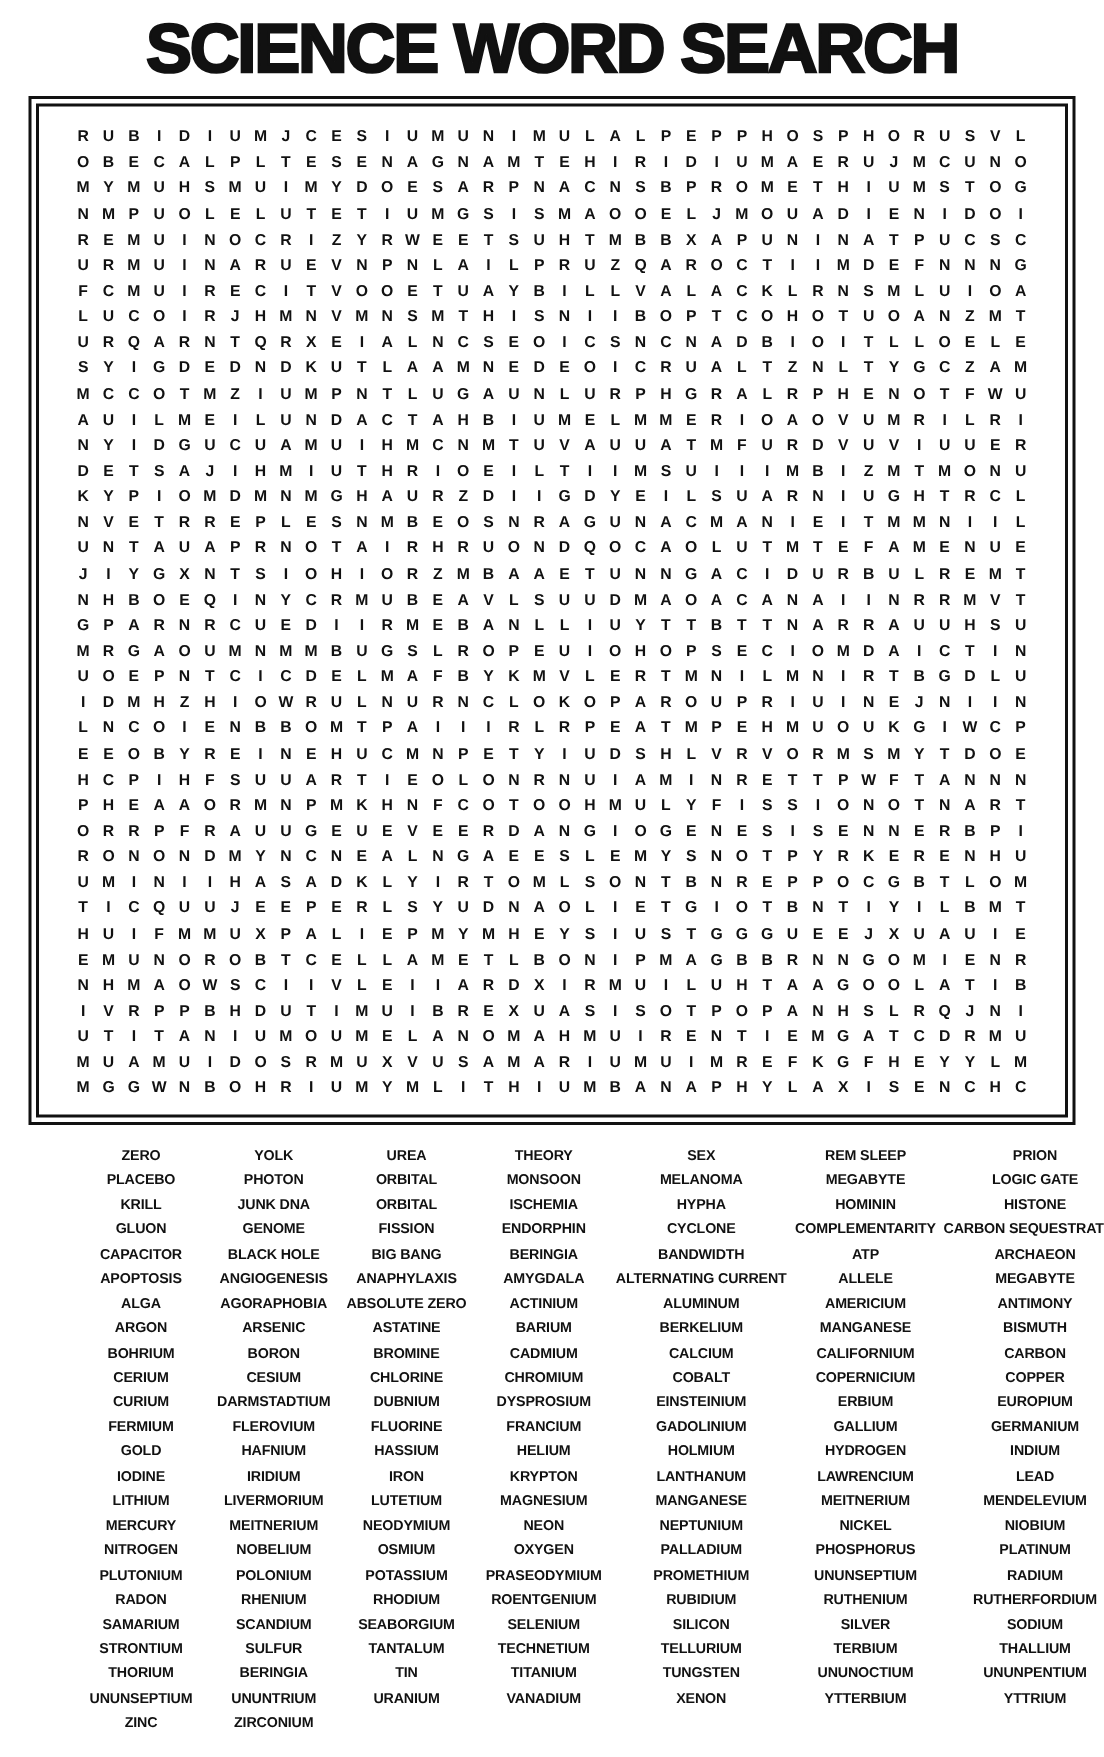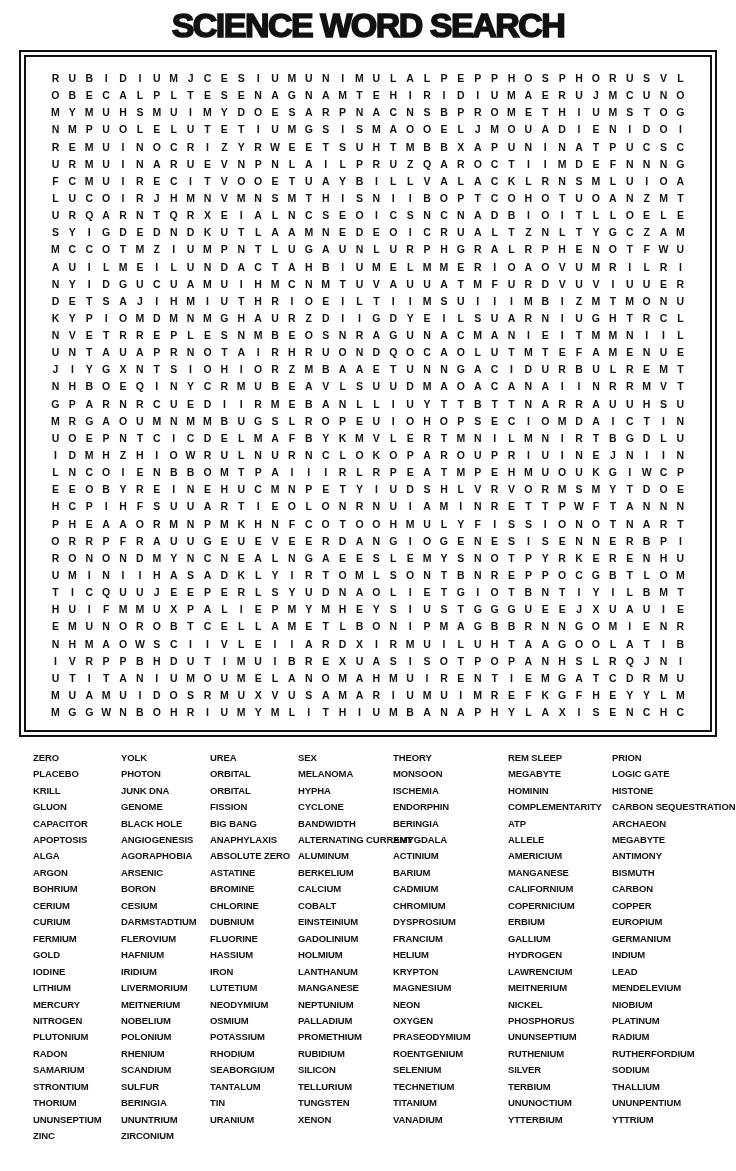--- a/index.html
+++ b/index.html
@@ -6,21 +6,21 @@
   html, body {
     width: 736px; height: 1171px;
     background: #ffffff; color: #111111;
     font-family: "Liberation Sans", sans-serif;
     overflow: hidden;
   }
   .page { width: 736px; height: 1171px; position: relative; }
 
   .title {
     text-align: center;
-    font-size: 34px;
+    font-size: 46px;
     font-weight: 900;
     letter-spacing: -1.5px;
     padding-top: 7px;
     -webkit-text-stroke: 1.6px #111;
     line-height: 1.1;
   }
 
   .puzzle-frame {
     margin: 6px 19px 0 19px;
     border: 2px solid #111;
@@ -37,21 +37,22 @@
     height: 17.15px;
     display: flex; align-items: center; justify-content: center;
     font-size: 10.5px;
     font-weight: bold;
     letter-spacing: 0;
   }
 
   .word-list {
     display: grid;
     grid-template-columns: 88px 89px 88px 95px 115px 104px 122px;
-    padding: 13px 0 0 33px;
+    padding: 13px 0 0 50px;
+    text-align: center;
   }
   .word-item {
     font-size: 9.5px;
     font-weight: bold;
     line-height: 16.45px;
     letter-spacing: -0.1px;
     white-space: nowrap;
   }
 </style>
 </head>
@@ -1660,20 +1661,45 @@
         <div class="word-item">NEODYMIUM</div>
         <div class="word-item">OSMIUM</div>
         <div class="word-item">POTASSIUM</div>
         <div class="word-item">RHODIUM</div>
         <div class="word-item">SEABORGIUM</div>
         <div class="word-item">TANTALUM</div>
         <div class="word-item">TIN</div>
         <div class="word-item">URANIUM</div>
       </div>
       <div class="word-col">
+        <div class="word-item">THEORY</div>
+        <div class="word-item">MONSOON</div>
+        <div class="word-item">ISCHEMIA</div>
+        <div class="word-item">ENDORPHIN</div>
+        <div class="word-item">BERINGIA</div>
+        <div class="word-item">AMYGDALA</div>
+        <div class="word-item">ACTINIUM</div>
+        <div class="word-item">BARIUM</div>
+        <div class="word-item">CADMIUM</div>
+        <div class="word-item">CHROMIUM</div>
+        <div class="word-item">DYSPROSIUM</div>
+        <div class="word-item">FRANCIUM</div>
+        <div class="word-item">HELIUM</div>
+        <div class="word-item">KRYPTON</div>
+        <div class="word-item">MAGNESIUM</div>
+        <div class="word-item">NEON</div>
+        <div class="word-item">OXYGEN</div>
+        <div class="word-item">PRASEODYMIUM</div>
+        <div class="word-item">ROENTGENIUM</div>
+        <div class="word-item">SELENIUM</div>
+        <div class="word-item">TECHNETIUM</div>
+        <div class="word-item">TITANIUM</div>
+        <div class="word-item">VANADIUM</div>
+      </div>
+      <div class="word-col">
         <div class="word-item">SEX</div>
         <div class="word-item">MELANOMA</div>
         <div class="word-item">HYPHA</div>
         <div class="word-item">CYCLONE</div>
         <div class="word-item">BANDWIDTH</div>
         <div class="word-item">ALTERNATING CURRENT</div>
         <div class="word-item">ALUMINUM</div>
         <div class="word-item">BERKELIUM</div>
         <div class="word-item">CALCIUM</div>
         <div class="word-item">COBALT</div>
@@ -1683,45 +1709,20 @@
         <div class="word-item">LANTHANUM</div>
         <div class="word-item">MANGANESE</div>
         <div class="word-item">NEPTUNIUM</div>
         <div class="word-item">PALLADIUM</div>
         <div class="word-item">PROMETHIUM</div>
         <div class="word-item">RUBIDIUM</div>
         <div class="word-item">SILICON</div>
         <div class="word-item">TELLURIUM</div>
         <div class="word-item">TUNGSTEN</div>
         <div class="word-item">XENON</div>
-      </div>
-      <div class="word-col">
-        <div class="word-item">THEORY</div>
-        <div class="word-item">MONSOON</div>
-        <div class="word-item">ISCHEMIA</div>
-        <div class="word-item">ENDORPHIN</div>
-        <div class="word-item">BERINGIA</div>
-        <div class="word-item">AMYGDALA</div>
-        <div class="word-item">ACTINIUM</div>
-        <div class="word-item">BARIUM</div>
-        <div class="word-item">CADMIUM</div>
-        <div class="word-item">CHROMIUM</div>
-        <div class="word-item">DYSPROSIUM</div>
-        <div class="word-item">FRANCIUM</div>
-        <div class="word-item">HELIUM</div>
-        <div class="word-item">KRYPTON</div>
-        <div class="word-item">MAGNESIUM</div>
-        <div class="word-item">NEON</div>
-        <div class="word-item">OXYGEN</div>
-        <div class="word-item">PRASEODYMIUM</div>
-        <div class="word-item">ROENTGENIUM</div>
-        <div class="word-item">SELENIUM</div>
-        <div class="word-item">TECHNETIUM</div>
-        <div class="word-item">TITANIUM</div>
-        <div class="word-item">VANADIUM</div>
       </div>
       <div class="word-col">
         <div class="word-item">REM SLEEP</div>
         <div class="word-item">MEGABYTE</div>
         <div class="word-item">HOMININ</div>
         <div class="word-item">COMPLEMENTARITY</div>
         <div class="word-item">ATP</div>
         <div class="word-item">ALLELE</div>
         <div class="word-item">AMERICIUM</div>
         <div class="word-item">MANGANESE</div>

